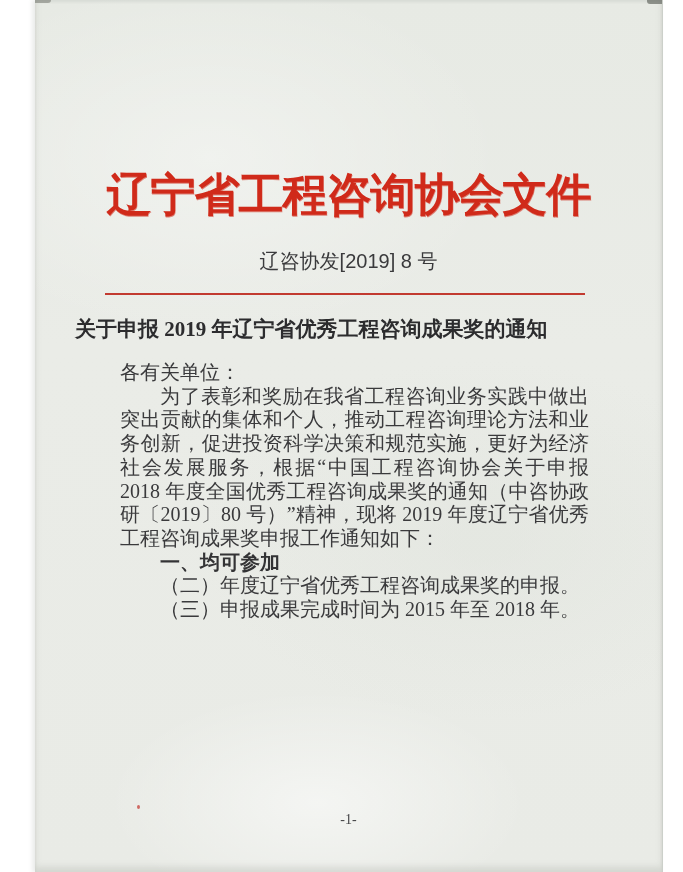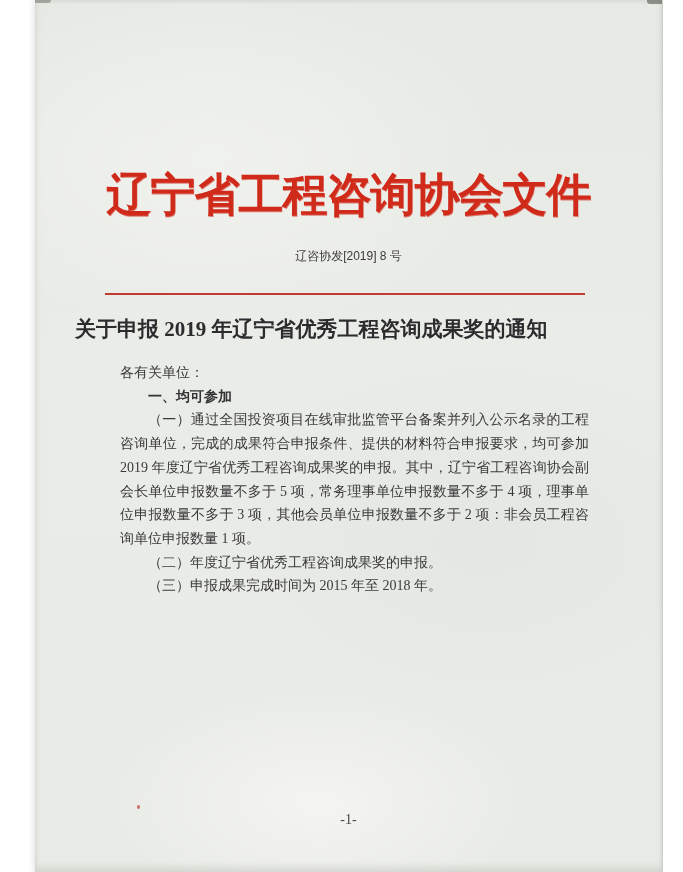--- a/index.html
+++ b/index.html
@@ -58,21 +58,21 @@
     color: #d02a1a;
     text-shadow: 0.5px 0.5px 0 rgba(208,42,26,0.55);
     white-space: nowrap;
     margin-top: 24px;
   }
   .doc-number {
     position: absolute;
     left: 0; top: 248px;
     width: 100%;
     text-align: center;
-    font-size: 12px;
+    font-size: 20px;
     color: #3a3a3c;
     font-family: "Liberation Sans", "DejaVu Sans", sans-serif;
   }
   .red-rule {
     position: absolute;
     left: 70px; top: 293px;
     width: 480px;
     height: 2px;
     background: #c23a30;
     border: none;
@@ -86,21 +86,21 @@
     font-size: 21px;
     font-weight: bold;
     color: #2c2c2e;
     white-space: nowrap;
     margin-left: 40px;
   }
   .body-text {
     position: absolute;
     left: 85px; top: 361px;
     width: 469px;
-    font-size: 14px;
+    font-size: 20px;
     line-height: 23.7px;
     color: #3a3a3c;
     text-align: justify;
   }
   .body-text p {
     margin: 0;
   }
   .indent {
     text-indent: 2em;
   }
@@ -137,22 +137,22 @@
     <div class="org-title">辽宁省工程咨询协会文件</div>
 
     <div class="doc-number">辽咨协发[2019] 8 号</div>
 
     <hr class="red-rule">
 
     <div class="notice-title">关于申报 2019 年辽宁省优秀工程咨询成果奖的通知</div>
 
     <div class="body-text">
       <p>各有关单位：</p>
+      <p class="indent">为了表彰和奖励在我省工程咨询业务实践中做出突出贡献的集体和个人，推动工程咨询理论方法和业务创新，促进投资科学决策和规范实施，更好为经济社会发展服务，根据“中国工程咨询协会关于申报 2018 年度全国优秀工程咨询成果奖的通知（中咨协政研〔2019〕80 号）”精神，现将 2019 年度辽宁省优秀工程咨询成果奖申报工作通知如下：</p>
       <p class="indent section-heading">一、均可参加</p>
-      <p class="indent">（一）通过全国投资项目在线审批监管平台备案并列入公示名录的工程咨询单位，完成的成果符合申报条件、提供的材料符合申报要求，均可参加 2019 年度辽宁省优秀工程咨询成果奖的申报。其中，辽宁省工程咨询协会副会长单位申报数量不多于 5 项，常务理事单位申报数量不多于 4 项，理事单位申报数量不多于 3 项，其他会员单位申报数量不多于 2 项：非会员工程咨询单位申报数量 1 项。</p>
       <p class="indent">（二）年度辽宁省优秀工程咨询成果奖的申报。</p>
       <p class="indent">（三）申报成果完成时间为 2015 年至 2018 年。</p>
     </div>
 
     <div class="page-number">-1-</div>
 
     <div class="red-speck"></div>
 
   </div>
 </div>

